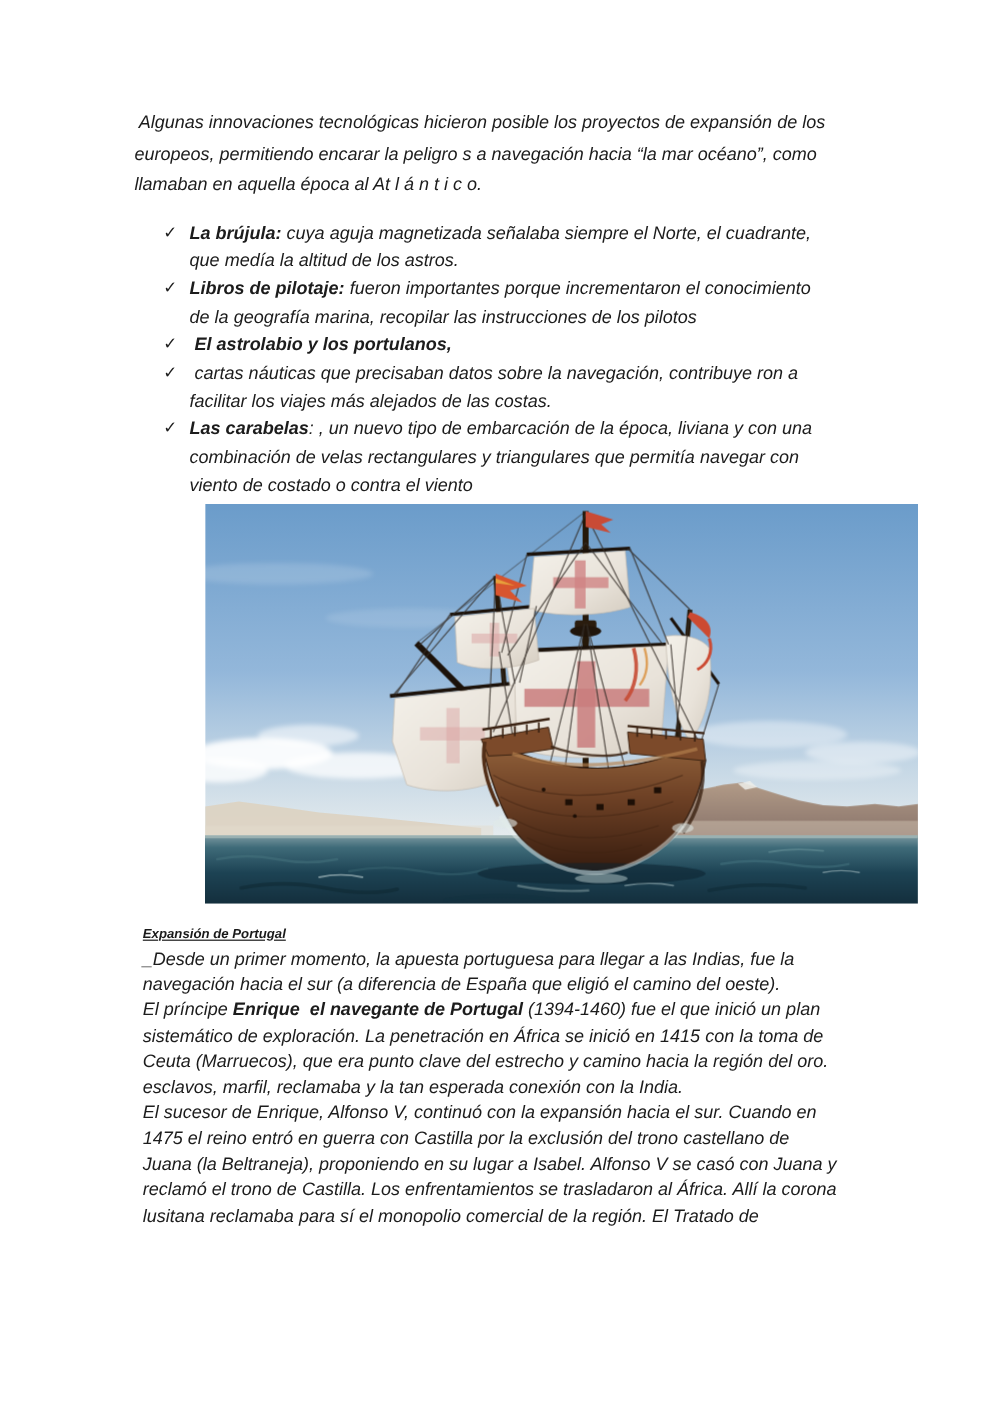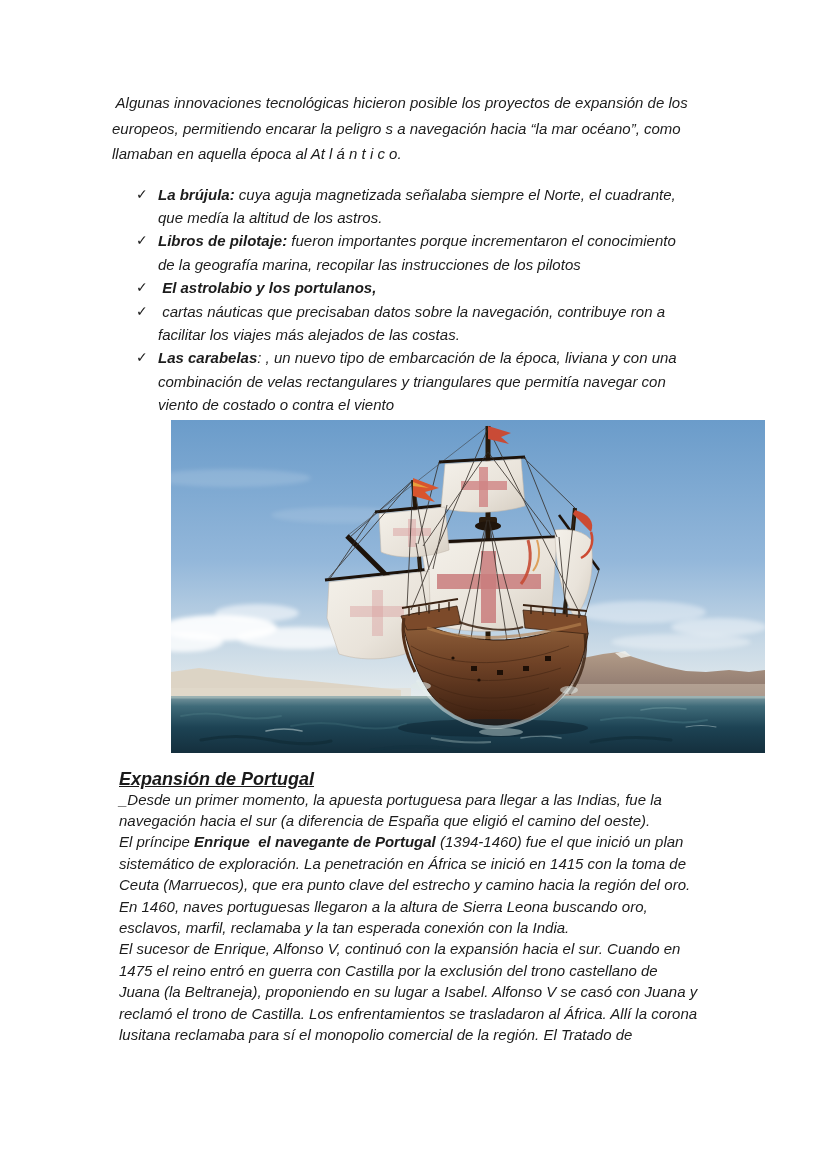--- a/index.html
+++ b/index.html
@@ -16,21 +16,21 @@
     font-style:italic;
   }
   .line{white-space:pre;}
   .b{font-weight:bold;}
   .intro{margin:0 0 0 112px;line-height:25.5px;}
   .bullets{list-style:none;margin:16px 0 0 136px;padding:0;line-height:23.4px;}
   .bullets li{display:flex;align-items:flex-start;}
   .check{flex:0 0 22px;width:22px;font-family:"DejaVu Sans",sans-serif;font-size:14px;color:#1c1c1c;}
   .figure{margin:3px 0 0 171px;width:594px;height:333px;line-height:0;}
   .figure svg{display:block;width:594px;height:333px;}
-  .section-heading{margin:17px 0 0 119px;font-size:18px;font-weight:bold;text-decoration:underline;line-height:19px;color:#1a1a1a;}
+  .section-heading{margin:17px 0 0 119px;font-size:11px;font-weight:bold;text-decoration:underline;line-height:19px;color:#1a1a1a;}
   .section{margin:0 0 0 119px;line-height:21.4px;}
   .section .para{}
 </style>
 </head>
 <body>
 
 <div class="page">
 
   <div class="intro">
       <div class="line"><span> Algunas innovaciones tecnológicas hicieron posible los proyectos de expansión de los</span></div>
@@ -261,21 +261,20 @@
       <div class="para">
         <div class="line"><span>_Desde un primer momento, la apuesta portuguesa para llegar a las Indias, fue la</span></div>
         <div class="line"><span>navegación hacia el sur (a diferencia de España que eligió el camino del oeste).</span></div>
       </div>
       <div class="para">
         <div class="line"><span>El príncipe </span><span class="b">Enrique  el navegante de Portugal</span><span> (1394-1460) fue el que inició un plan</span></div>
         <div class="line"><span>sistemático de exploración. La penetración en África se inició en 1415 con la toma de</span></div>
         <div class="line"><span>Ceuta (Marruecos), que era punto clave del estrecho y camino hacia la región del oro.</span></div>
       </div>
       <div class="para">
-        <div class="line"><span>En 1460, naves portuguesas llegaron a la altura de Sierra Leona buscando oro,</span></div>
         <div class="line"><span>esclavos, marfil, reclamaba y la tan esperada conexión con la India.</span></div>
       </div>
       <div class="para">
         <div class="line"><span>El sucesor de Enrique, Alfonso V, continuó con la expansión hacia el sur. Cuando en</span></div>
         <div class="line"><span>1475 el reino entró en guerra con Castilla por la exclusión del trono castellano de</span></div>
         <div class="line"><span>Juana (la Beltraneja), proponiendo en su lugar a Isabel. Alfonso V se casó con Juana y</span></div>
         <div class="line"><span>reclamó el trono de Castilla. Los enfrentamientos se trasladaron al África. Allí la corona</span></div>
         <div class="line"><span>lusitana reclamaba para sí el monopolio comercial de la región. El Tratado de</span></div>
       </div>
     </div>

